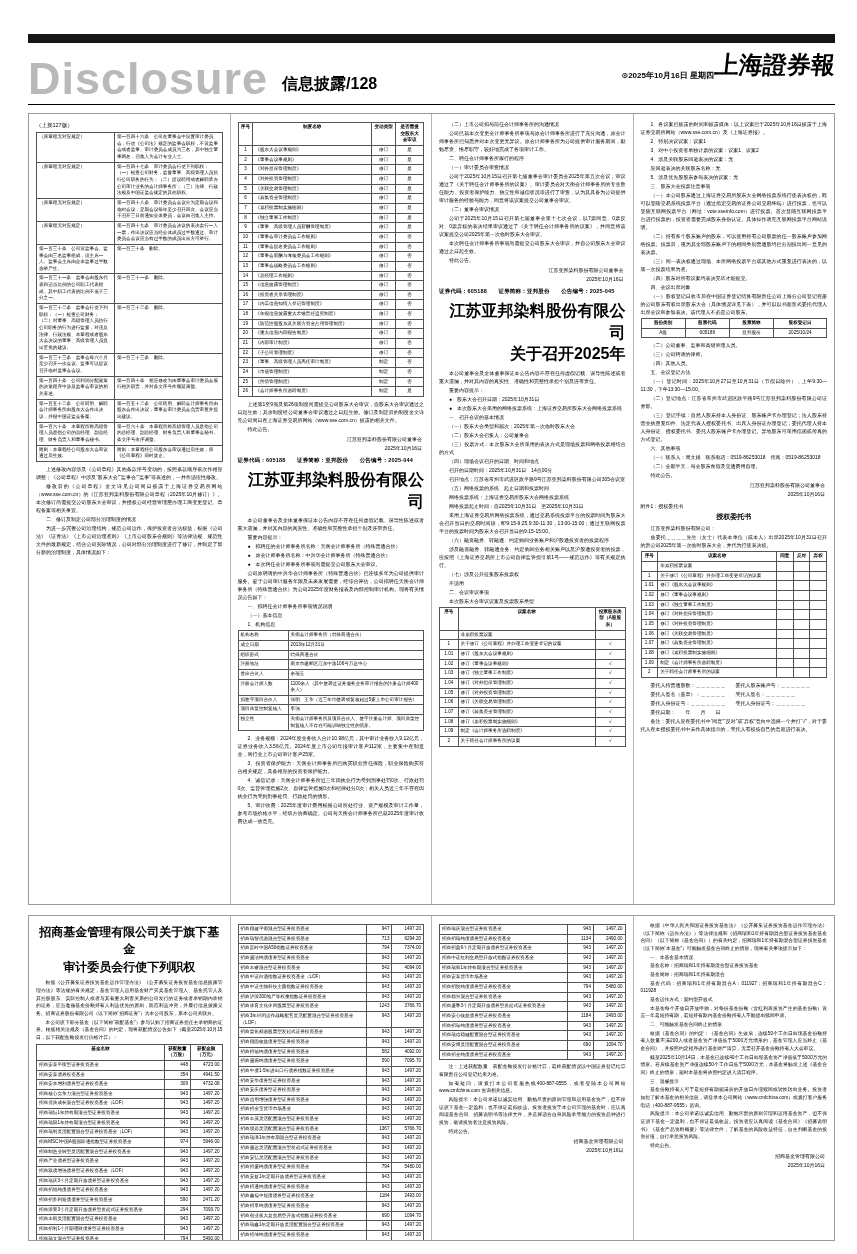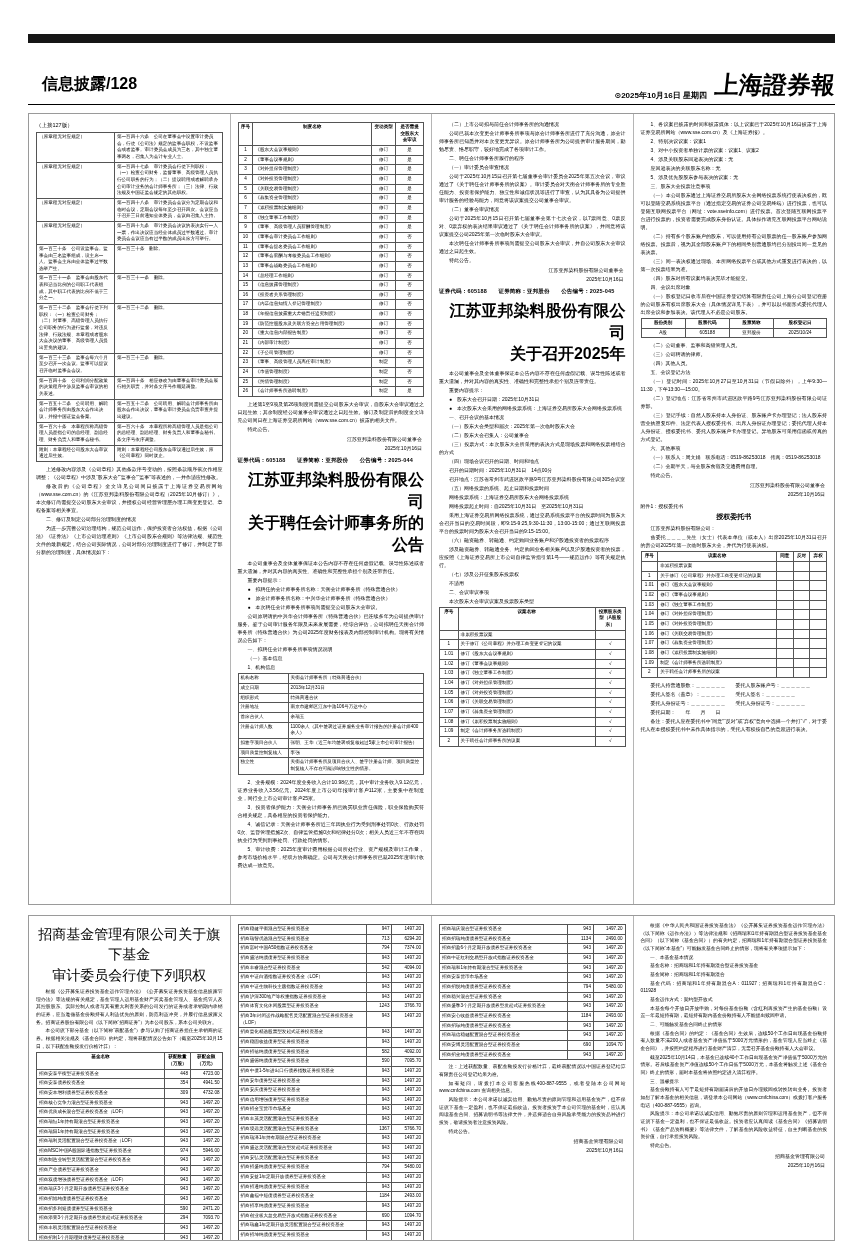--- a/index.html
+++ b/index.html
@@ -3,37 +3,37 @@
 <meta charset="utf-8">
 <style>
   * { box-sizing: border-box; margin:0; padding:0; }
   html,body { background:#fff; }
   body { width:857px; height:1254px; font-family:"Liberation Sans","DejaVu Sans",sans-serif; color:#000; position:relative; overflow:hidden; }
   .page { position:absolute; inset:0; background:#fff; }
   .topbar { position:absolute; left:28px; right:22px; top:34px; height:9px; background:#161616; }
   .header { position:absolute; left:28px; right:22px; top:47px; height:54px; display:flex; align-items:flex-end; }
   .brand { font-size:45px; font-weight:800; color:#b9b9b9; letter-spacing:1px; line-height:0.95; }
   .sec-title { font-size:16px; font-weight:700; margin-left:14px; margin-bottom:6px; }
-  .hright { margin-left:auto; display:flex; align-items:flex-end; gap:8px; margin-bottom:0; }
+  .hright { margin-left:auto; display:flex; align-items:flex-end; gap:1px; margin-bottom:20px; }
   .hdate { font-size:8px; font-weight:700; }
   .mast { font-size:24px; font-weight:700; font-family:"DejaVu Serif","Liberation Serif",serif; transform:skewX(-6deg); display:inline-block; }
   .hr { position:absolute; left:28px; right:22px; top:104px; border-top:1.6px solid #000; }
 
   .upper { position:absolute; left:28px; right:22px; top:113px; height:792px; border:1px solid #9a9a9a; display:flex; background:#fff; }
   .lower { position:absolute; left:28px; right:22px; top:915px; height:326px; border:1px solid #9a9a9a; display:flex; background:#fff; }
   .ucol,.lcol { flex:1 1 0; overflow:hidden; padding:6px 7px; }
   .ucol + .ucol, .lcol + .lcol { border-left:1px solid #b5b5b5; }
 
   .cont-label { font-size:5.5px; margin:2px 0 3px; }
   .t { font-size:5px; line-height:1.6; text-align:justify; }
   .t p { text-indent:2em; margin-bottom:1px; }
   .t.small { font-size:4.8px; }
   .stock { font-size:5.5px; font-weight:700; margin:4px 0 2px; letter-spacing:0.2px; }
   .h-major { font-size:16px; font-weight:700; text-align:right; line-height:1.35; margin:5px 0 4px; }
-  .h-mid { font-size:14px; font-weight:400; text-align:center; line-height:1.45; margin:2px 0 3px; }
+  .h-mid { font-size:12px; font-weight:700; text-align:center; line-height:1.45; margin:2px 0 3px; }
   .sig { text-align:right; font-size:5px; line-height:1.8; margin:2px 2px 3px 0; }
   .att-label { font-size:5px; margin-top:3px; }
   .att-title { text-align:center; font-weight:700; font-size:7px; margin:2px 0; }
 
   table.tbl { width:100%; border-collapse:collapse; font-size:4.6px; line-height:1.45; margin:2px 0 3px; }
   table.tbl th, table.tbl td { border:0.5px solid #555; padding:1px 2px; vertical-align:top; }
   table.tbl th { text-align:center; font-weight:700; }
   td.c { text-align:center; }
   .cmp td:first-child { width:42%; }
   .rules td:nth-child(1){ width:8%; text-align:center; }
@@ -47,20 +47,21 @@
   .proxy td:nth-child(1){ width:9%; text-align:center; }
   .proxy td:nth-child(3),.proxy td:nth-child(4),.proxy td:nth-child(5){ width:9%; }
 </style>
 </head>
 <body>
 
 <div class="page">
   <div class="topbar"></div>
 
   <div class="header">
+    <span class="brand">Disclosure</span>
     <span class="sec-title">信息披露/128</span>
     <div class="hright">
       <span class="hdate">⊙2025年10月16日 星期四</span>
       <span class="mast">上海證券報</span>
     </div>
   </div>
   <div class="hr"></div>
 
   <div class="upper">
 
@@ -302,21 +303,20 @@
         <p>上述第1至9项及第26项制度尚需提交公司股东大会审议，自股东大会审议通过之日起生效；其余制度经公司董事会审议通过之日起生效。修订及制定后的制度全文详见公司同日在上海证券交易所网站（www.sse.com.cn）披露的相关文件。</p>
         <p>特此公告。</p>
       </div>
       <div class="sig">
         <div>江苏亚邦染料股份有限公司董事会</div>
         <div>2025年10月16日</div>
       </div>
       <div class="stock">证券代码：605188　　证券简称：亚邦股份　　公告编号：2025-044</div>
       <div class="h-major">
         <div>江苏亚邦染料股份有限公司</div>
-        <div>关于聘任会计师事务所的公告</div>
       </div>
       <div class="t">
           <p>本公司董事会及全体董事保证本公告内容不存在任何虚假记载、误导性陈述或者重大遗漏，并对其内容的真实性、准确性和完整性承担个别及连带责任。</p>
           <p>重要内容提示：</p>
         </div>
       <div class="t">
 
       <p>●　拟聘任的会计师事务所名称：天衡会计师事务所（特殊普通合伙）</p>
           <p>●　原会计师事务所名称：中兴华会计师事务所（特殊普通合伙）</p>
           <p>●　本次聘任会计师事务所事项尚需提交公司股东大会审议。</p>

